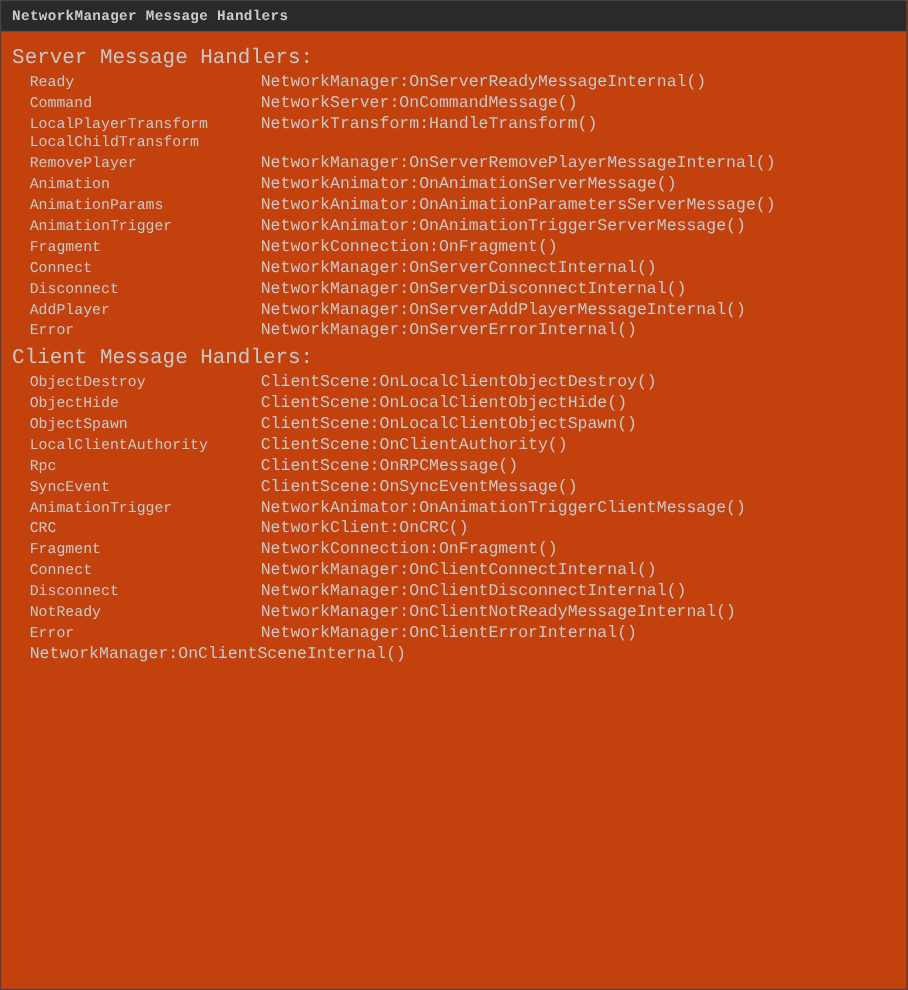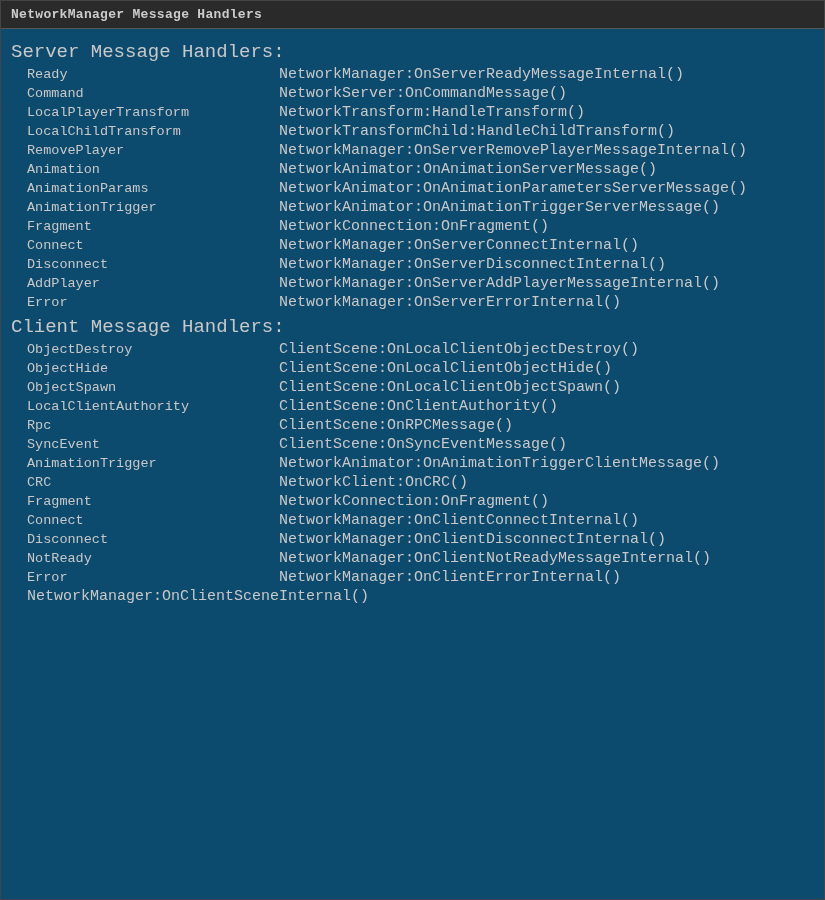--- a/index.html
+++ b/index.html
@@ -14,21 +14,21 @@
       background-color: #1e1e1e;
       font-family: 'Courier New', Courier, monospace;
       color: #c8c8c8;
       font-size: 13.5px;
       overflow: hidden;
     }
 
     .panel {
       width: 825px;
       height: 900px;
-      background-color: #0c4a6e;
+      background-color: #c2410c;
       border: 1px solid #444;
       display: flex;
       flex-direction: column;
     }
 
     .panel-header {
       padding: 6px 10px 6px 10px;
       border-bottom: 1px solid #555;
       display: flex;
       align-items: center;
@@ -56,21 +56,20 @@
       margin-top: 4px;
       font-family: 'Courier New', Courier, monospace;
     }
 
     .handler-row {
       display: flex;
       flex-direction: row;
       align-items: baseline;
       padding: 1px 0;
       padding-left: 16px;
-      gap: 42px;
     }
 
     .handler-name {
       min-width: 210px;
       color: #c8c8c8;
       font-family: 'Courier New', Courier, monospace;
       font-size: 13.5px;
     }
 
     .handler-method {
@@ -98,21 +97,20 @@
         <div class="handler-row">
           <span class="handler-name">Command</span>
           <span class="handler-method">NetworkServer:OnCommandMessage()</span>
         </div>
         <div class="handler-row">
           <span class="handler-name">LocalPlayerTransform</span>
           <span class="handler-method">NetworkTransform:HandleTransform()</span>
         </div>
         <div class="handler-row">
           <span class="handler-name">LocalChildTransform</span>
-          <span class="handler-method">NetworkTransformChild:HandleChildTransform()</span>
         </div>
         <div class="handler-row">
           <span class="handler-name">RemovePlayer</span>
           <span class="handler-method">NetworkManager:OnServerRemovePlayerMessageInternal()</span>
         </div>
         <div class="handler-row">
           <span class="handler-name">Animation</span>
           <span class="handler-method">NetworkAnimator:OnAnimationServerMessage()</span>
         </div>
         <div class="handler-row">

